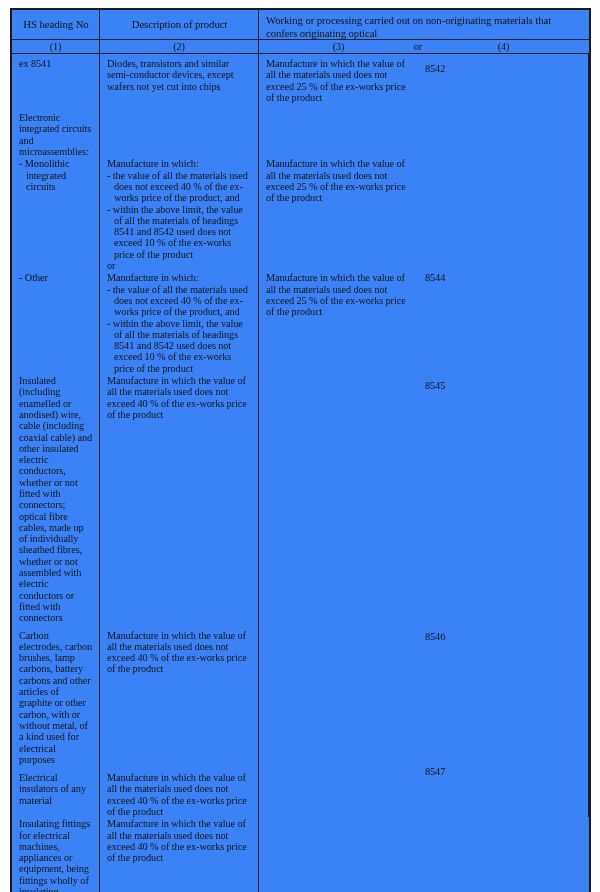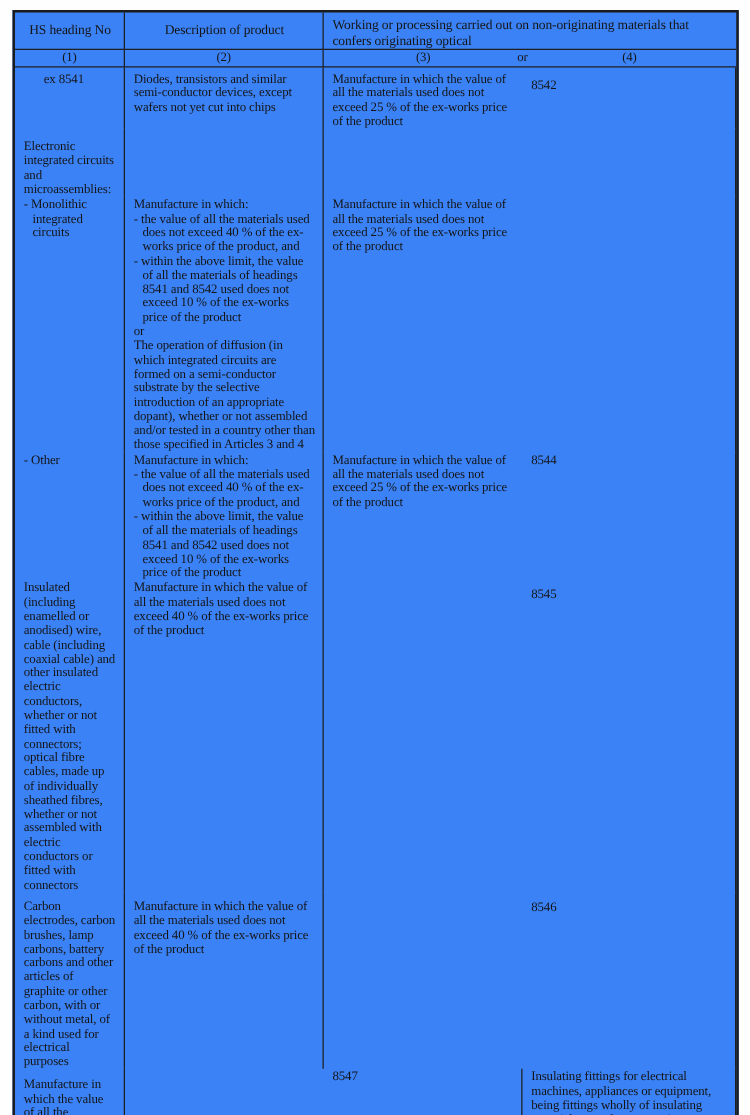--- a/index.html
+++ b/index.html
@@ -82,21 +82,21 @@
     <div class="cell h1 span2">Working or processing carried out on non-originating materials that confers originating optical</div>
 
     <div class="cell h2 vr1">(1)</div>
     <div class="cell h2 vr2">(2)</div>
     <div class="cell h2 span2 nums">
       <span class="n3">(3)</span>
       <span class="orlbl">or</span>
       <span class="n4">(4)</span>
     </div>
 
-  <div class="cell body vr1" style="padding-top: 4px; margin-left: 16px;"><span class="hs">ex 8541</span></div>
+  <div class="cell body vr1" style="padding-top: 4px;"><span class="hs">ex 8541</span></div>
       <div class="cell body vr2" style="padding-top: 4px;">
         <p class="para plain">Diodes, transistors and similar semi-conductor devices, except wafers not yet cut into chips</p>
       </div>
       <div class="cell body " style="padding-top: 4px;">
         <p class="para plain">Manufacture in which the value of all the materials used does not exceed 25 % of the ex-works price of the product</p>
       </div>
       <div class="cell body vr1" style="padding-top: 9px;"><span class="hs">8542</span></div>
       <div class="cell body vr2" style="padding-top: 9px;">
         <p class="para plain">Electronic integrated circuits and microassemblies:</p>
       </div>
@@ -104,21 +104,20 @@
       <div class="cell body " style="padding-top: 9px;"></div>
       <div class="cell body vr1" style="padding-top: 1px;"></div>
       <div class="cell body vr2" style="padding-top: 1px;">
         <p class="para item">- Monolithic integrated circuits</p>
       </div>
       <div class="cell body vr3" style="padding-top: 1px;">
         <p class="para plain">Manufacture in which:</p>
         <p class="para item">- the value of all the materials used does not exceed 40 % of the ex-works price of the product, and</p>
         <p class="para item">- within the above limit, the value of all the materials of headings 8541 and 8542 used does not exceed 10 % of the ex-works price of the product</p>
         <p class="para plain">or</p>
-        <p class="para plain">The operation of diffusion (in which integrated circuits are formed on a semi-conductor substrate by the selective introduction of an appropriate dopant), whether or not assembled and/or tested in a country other than those specified in Articles 3 and 4</p>
       </div>
       <div class="cell body " style="padding-top: 1px;">
         <p class="para plain">Manufacture in which the value of all the materials used does not exceed 25 % of the ex-works price of the product</p>
       </div>
       <div class="cell body vr1" style="padding-top: 1px;"></div>
       <div class="cell body vr2" style="padding-top: 1px;">
         <p class="para item">- Other</p>
       </div>
       <div class="cell body vr3" style="padding-top: 1px;">
         <p class="para plain">Manufacture in which:</p>
@@ -138,20 +137,23 @@
       <div class="cell body " style="padding-top: 1px;"></div>
       <div class="cell body vr1" style="padding-top: 6px;"><span class="hs">8545</span></div>
       <div class="cell body vr2" style="padding-top: 6px;">
         <p class="para plain">Carbon electrodes, carbon brushes, lamp carbons, battery carbons and other articles of graphite or other carbon, with or without metal, of a kind used for electrical purposes</p>
       </div>
       <div class="cell body vr3" style="padding-top: 6px;">
         <p class="para plain">Manufacture in which the value of all the materials used does not exceed 40 % of the ex-works price of the product</p>
       </div>
       <div class="cell body " style="padding-top: 6px;"></div>
       <div class="cell body vr1" style="padding-top: 7px;"><span class="hs">8546</span></div>
+      <div class="cell body vr2" style="padding-top: 7px;">
+        <p class="para plain">Electrical insulators of any material</p>
+      </div>
       <div class="cell body vr3" style="padding-top: 7px;">
         <p class="para plain">Manufacture in which the value of all the materials used does not exceed 40 % of the ex-works price of the product</p>
       </div>
       <div class="cell body " style="padding-top: 7px;"></div>
       <div class="cell body vr1 last-row" style="padding-top: 1px;"><span class="hs">8547</span></div>
       <div class="cell body vr2 last-row" style="padding-top: 1px;">
         <p class="para plain">Insulating fittings for electrical machines, appliances or equipment, being fittings wholly of insulating materials apart from any minor components of metal (for example, threaded sockets) incorporated during moulding solely for purposes of assembly, other than insulators of heading 8546; electrical conduit tubing and joints therefor, of base metal lined with insulating material</p>
       </div>
       <div class="cell body vr3 last-row" style="padding-top: 1px;">
         <p class="para plain">Manufacture in which the value of all the materials used does not exceed 40 % of the ex-works price of the product</p>

